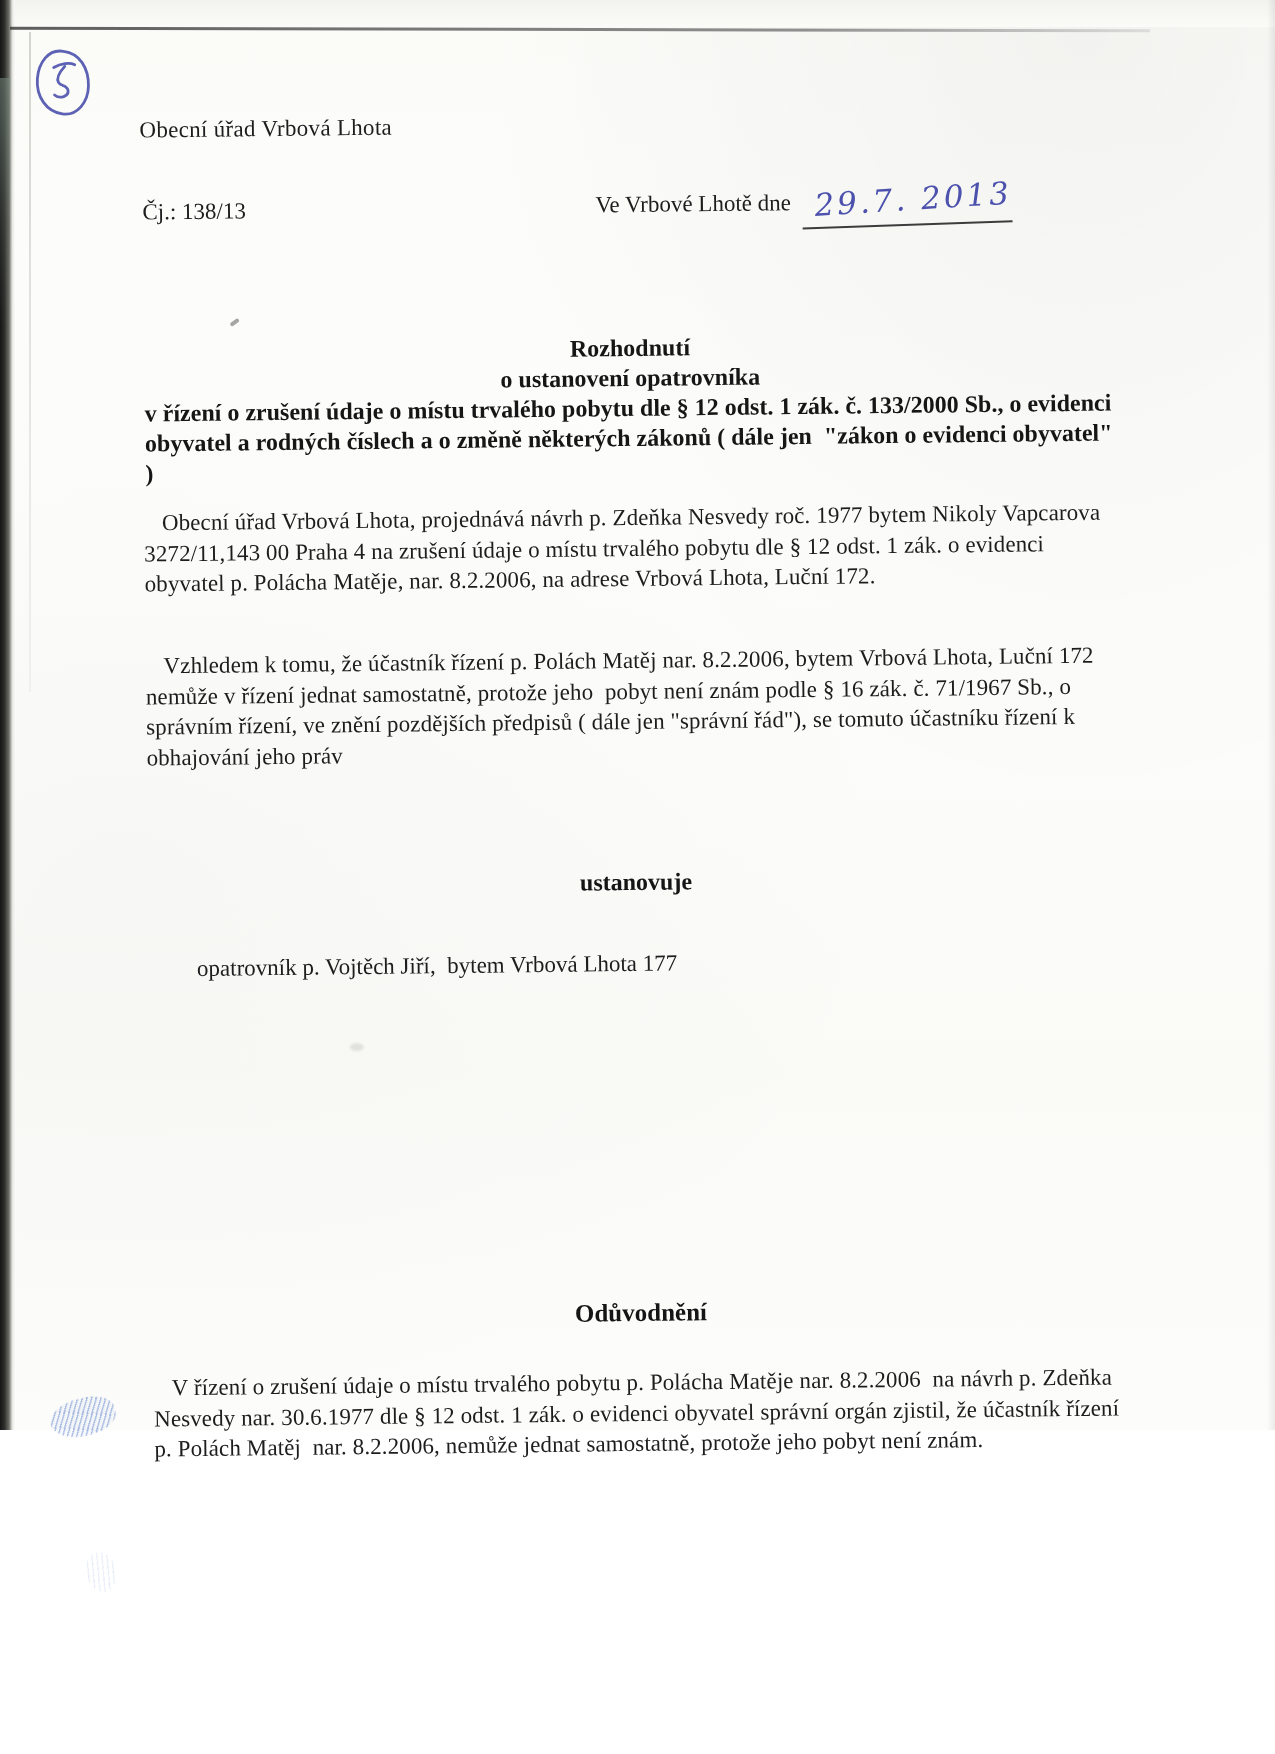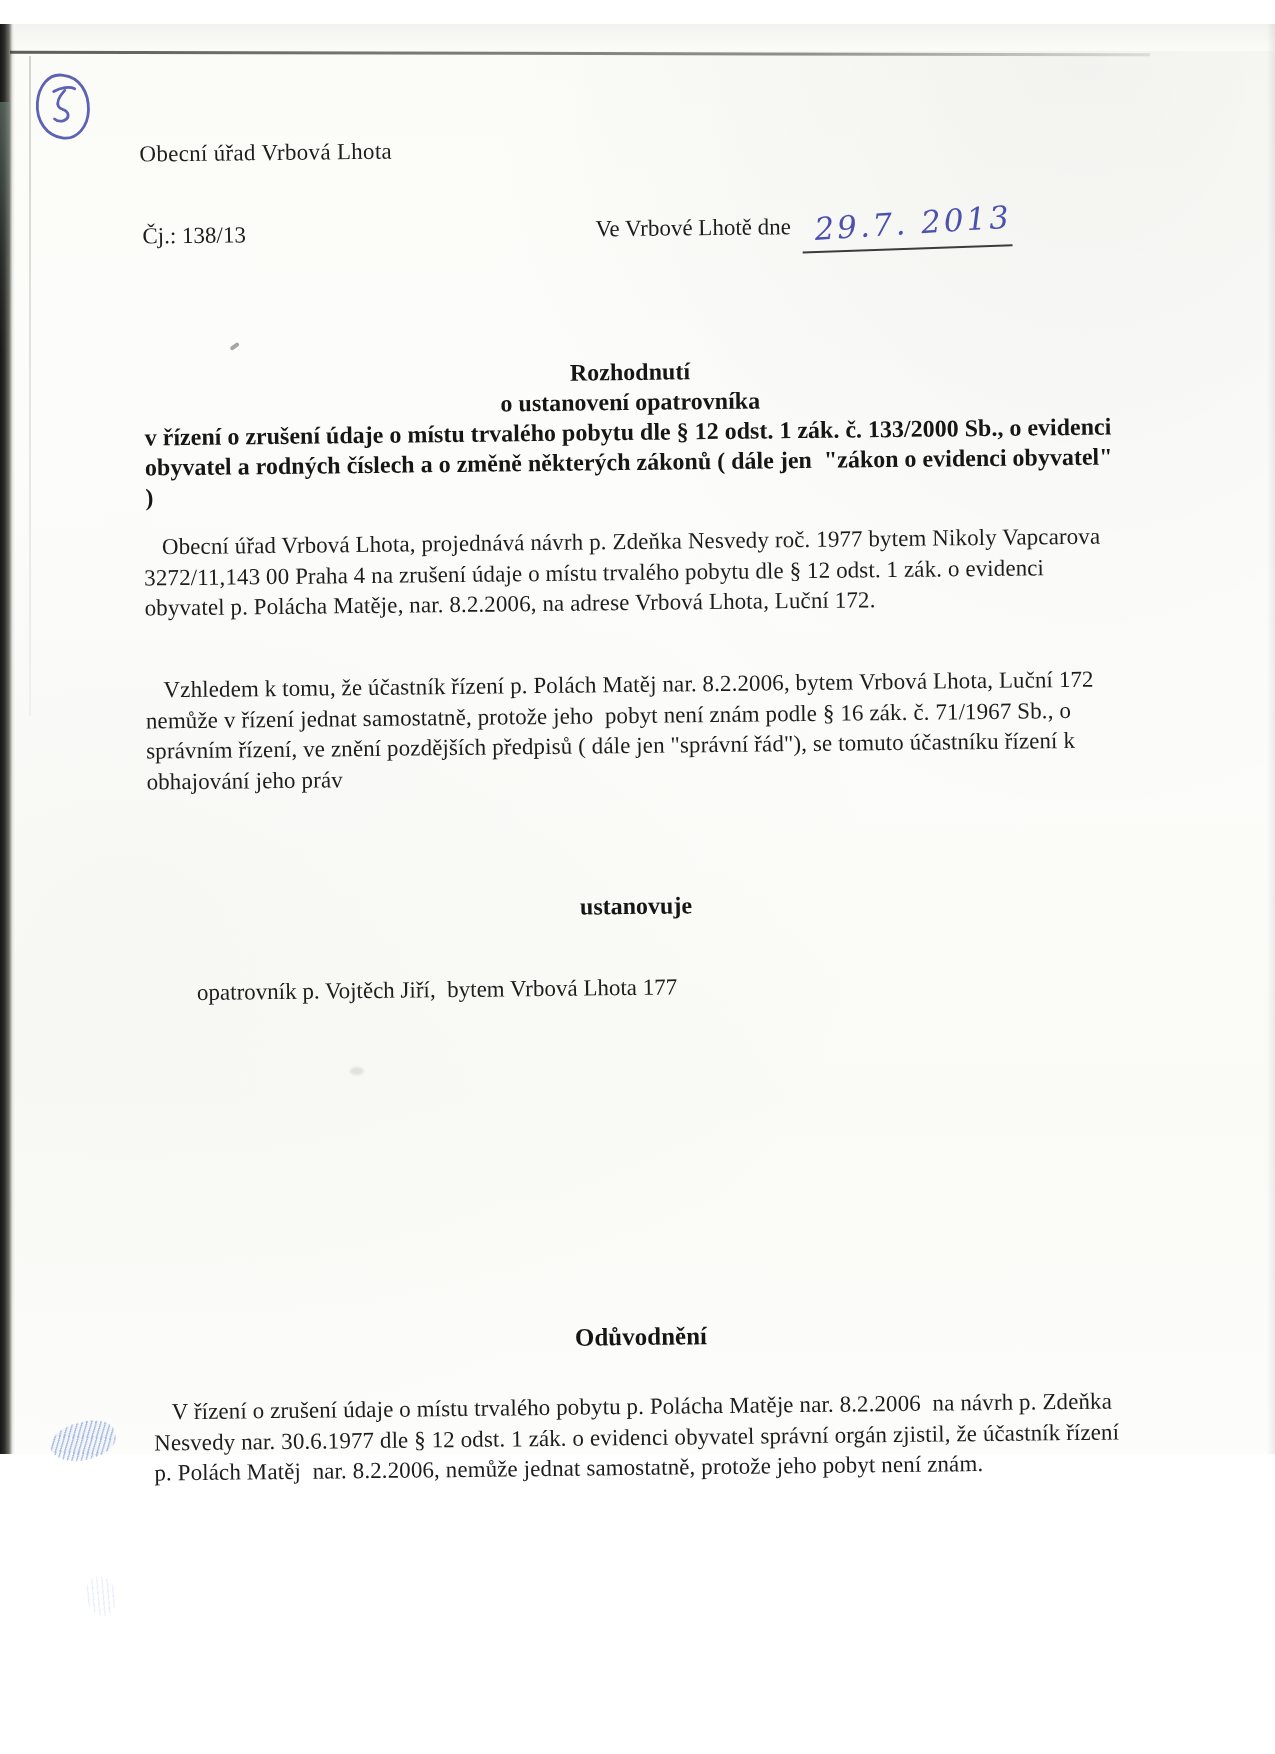--- a/index.html
+++ b/index.html
@@ -13,21 +13,20 @@
   .paper {
     position: relative;
     width: 1275px;
     height: 1430px;
     background:
       radial-gradient(ellipse at 85% 2%, rgba(0,0,0,0.035), transparent 40%),
       radial-gradient(ellipse at 10% 60%, rgba(60,60,50,0.02), transparent 50%),
       linear-gradient(180deg, #fbfbf8 0%, #fdfdfb 35%, #fafaf7 75%, #fcfcfa 100%);
     font-family: "Liberation Serif", "DejaVu Serif", serif;
     color: var(--text, #1d1d1d);
-    margin-top: 24px;
   }
   
   .edge-left {
     position: absolute; left: 0; top: 0; width: 15px; height: 100%;
     background: linear-gradient(to right, #151515 0%, #2e2e2c 30%, #6e6e68 60%, rgba(190,190,182,0.35) 82%, rgba(200,200,195,0) 100%);
   }
   .edge-left-tint {
     position: absolute; left: 0; top: 78px; width: 10px; height: 250px;
     background: linear-gradient(180deg, rgba(120,140,128,0.55), rgba(90,100,92,0.25) 60%, transparent);
   }

